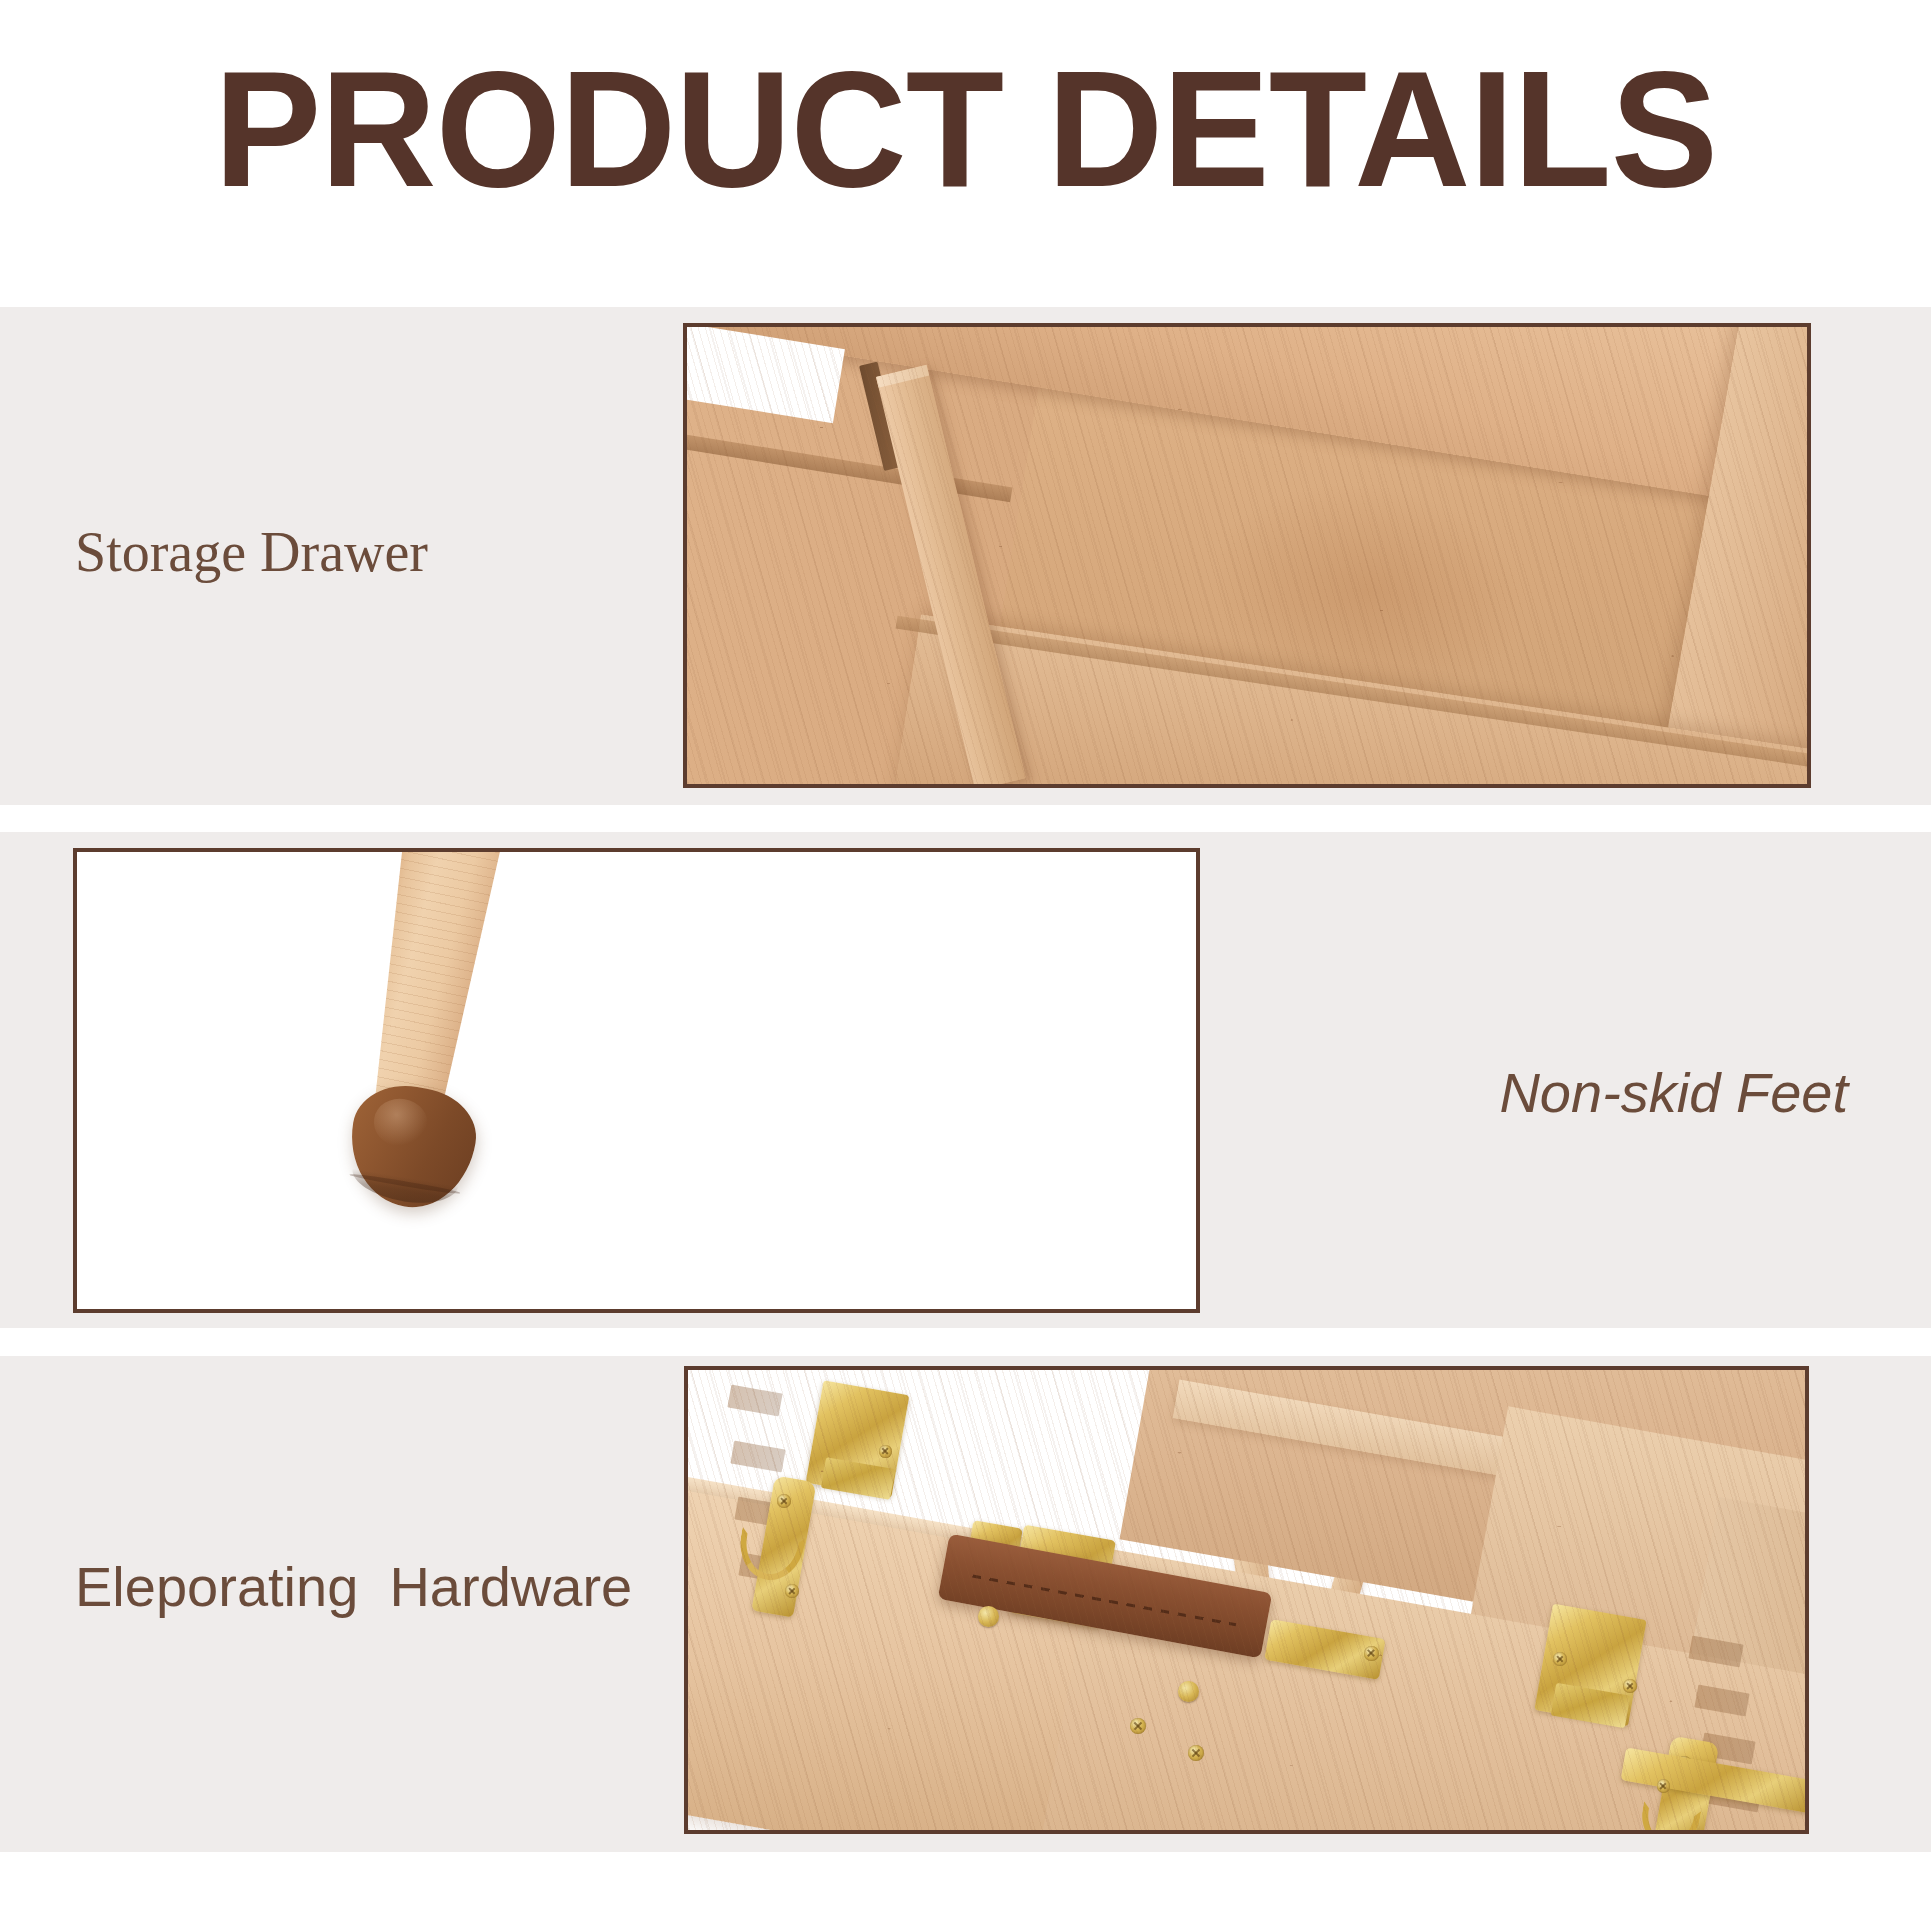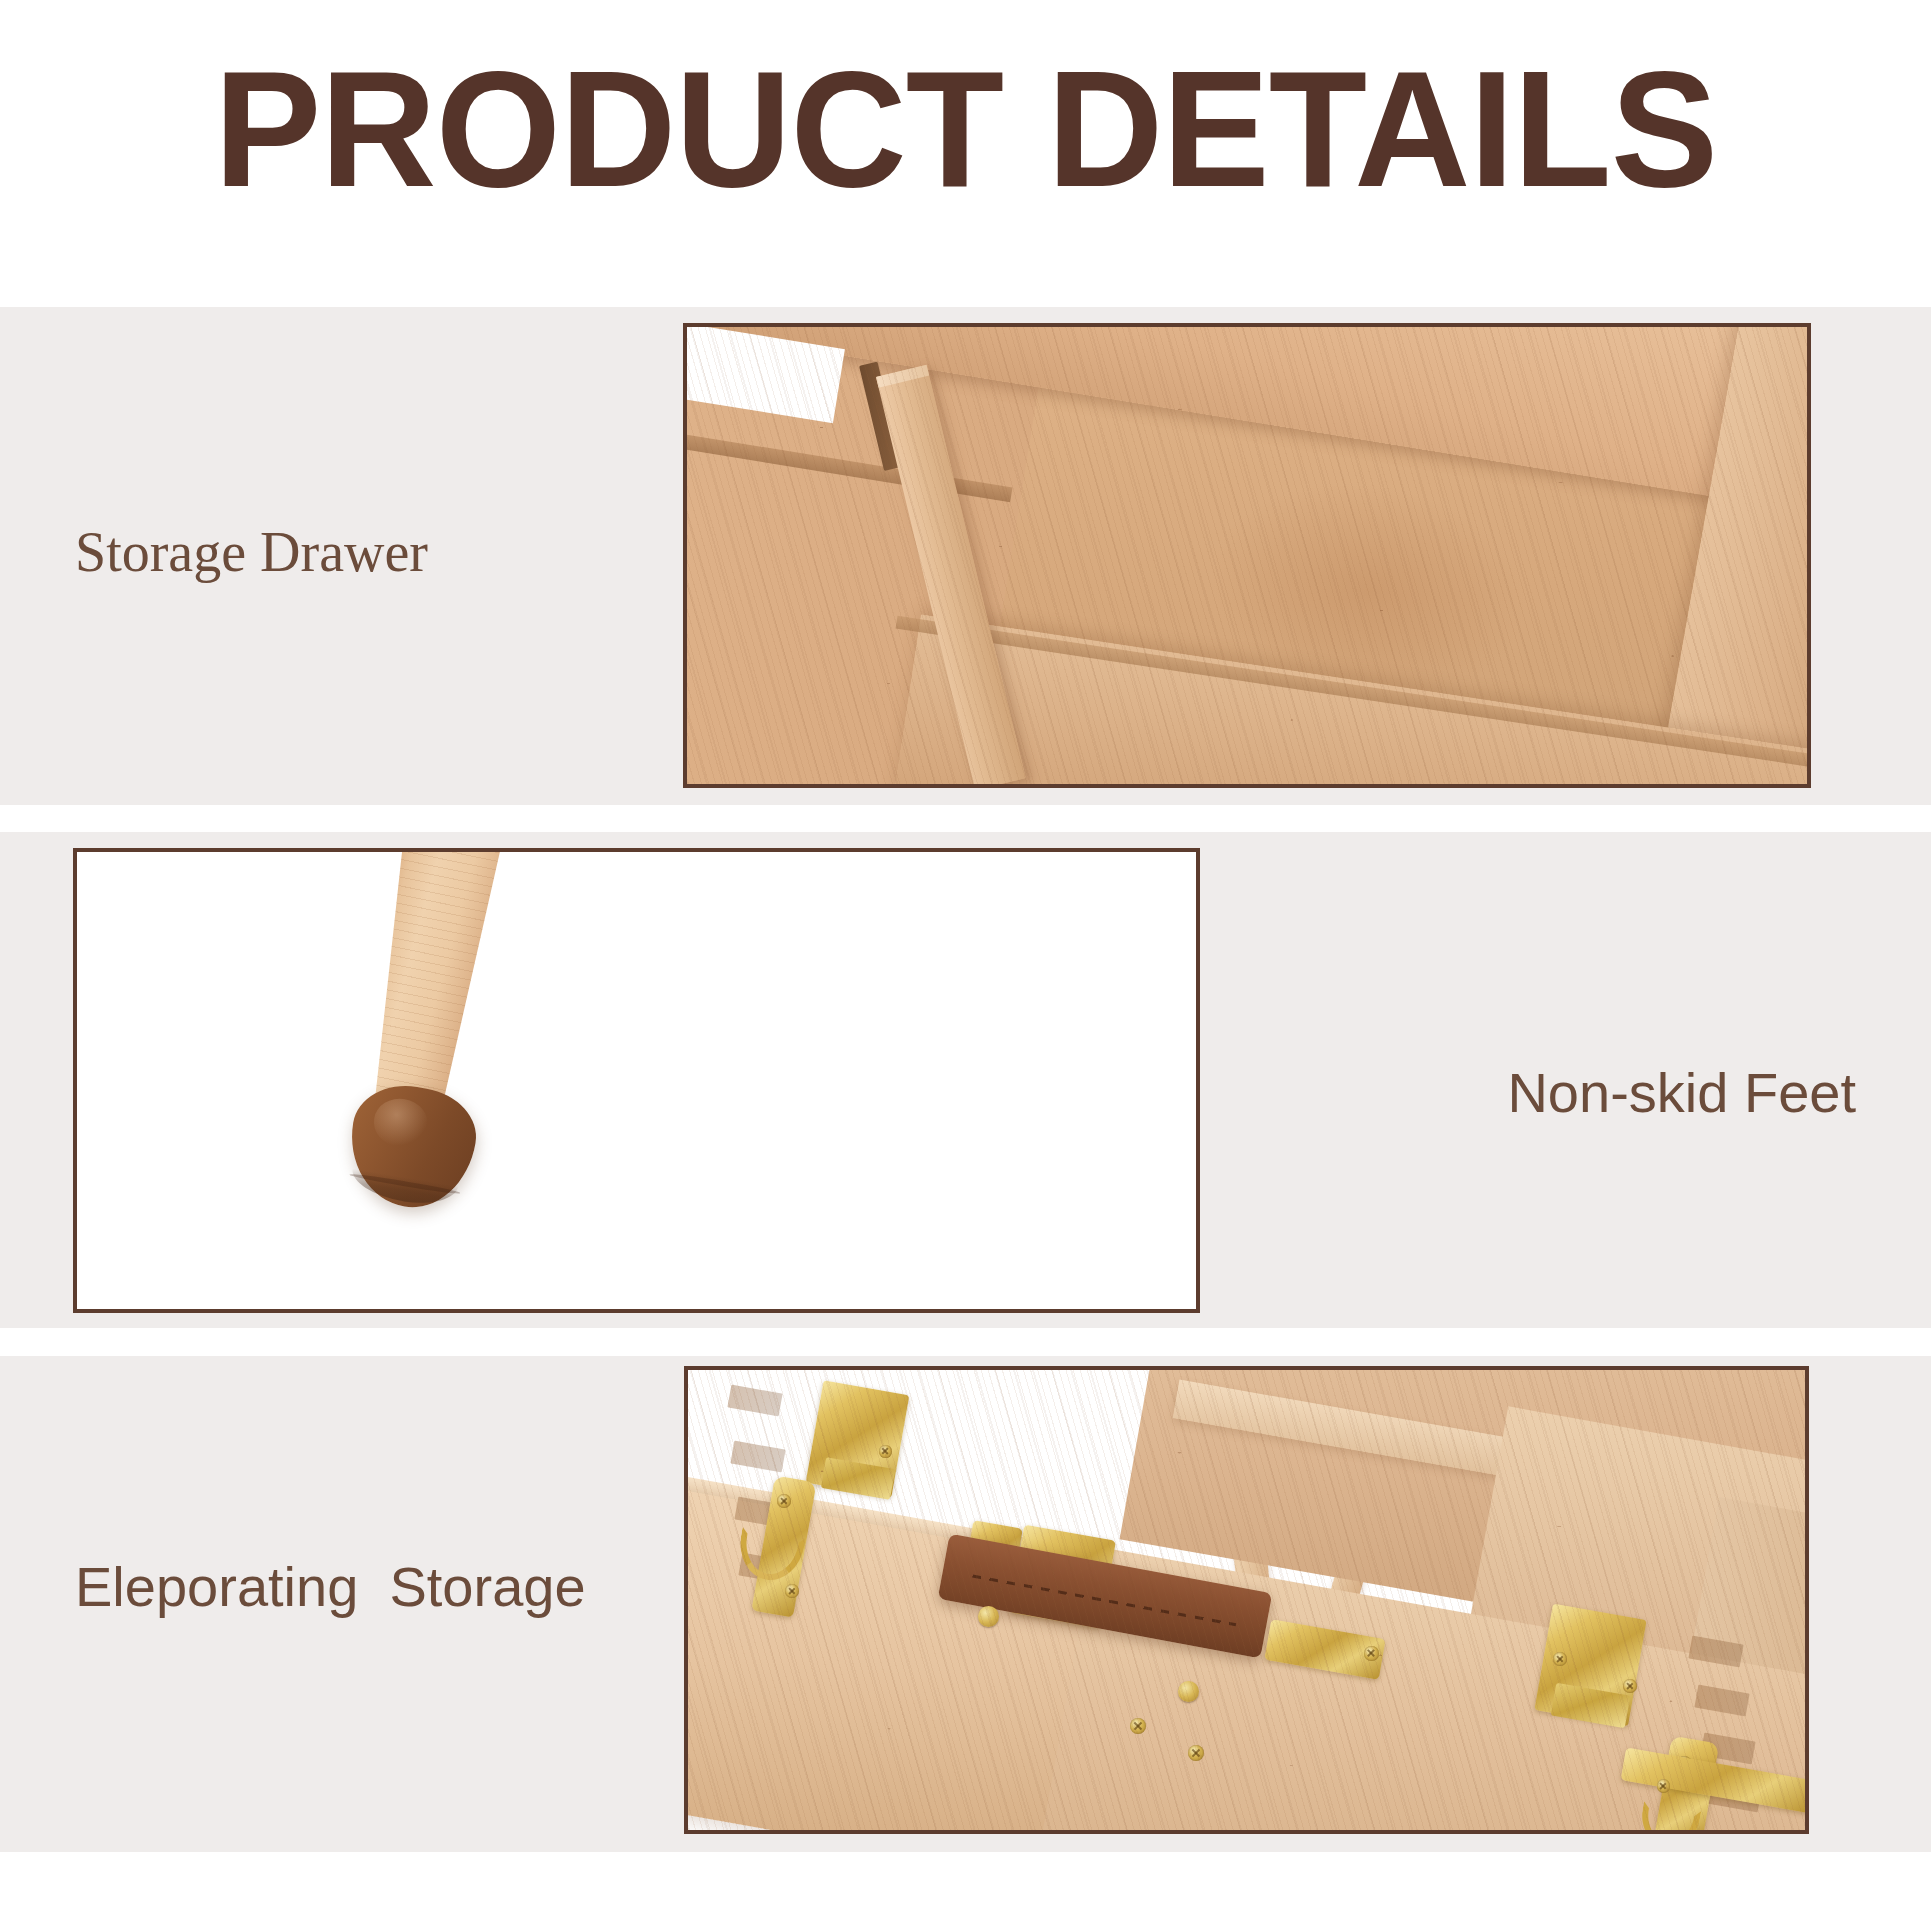--- a/index.html
+++ b/index.html
@@ -36,21 +36,21 @@
 
   .panel-label {
     position:absolute;
     font-size:56px;
     line-height:62px;
     color:#6b4c3b;
     white-space:pre;
     font-family:"Liberation Sans", sans-serif;
   }
   .label-1 { left:75px;  top:521px;font-family:Liberation Serif, serif;  }
-  .label-2 { right:75px; top:1062px; text-align:center; }
+  .label-2 { right:83px; top:1062px; text-align:center;font-style:italic; }
   .label-3 { left:75px;  top:1556px; }
 
   
   .photo-frame {
     position:absolute;
     border:4.8px solid #5c3c2e;
     background:#ffffff;
     overflow:hidden;
   }
   .frame-1 { left:683px; top:323px;  width:1128px; height:465px; }
@@ -367,21 +367,21 @@
         <div class="p2-cap-hi"></div>
         <div class="p2-cap-rim"></div>
         <div class="p2-cap-sole"></div>
       </div>
     </div>
   </div>
 
   <div class="panel panel-3">
   </div>
 
-  <div class="panel-label label-3">Eleporating  Storage</div>
+  <div class="panel-label label-3">Eleporating  Hardware</div>
 
   <div class="photo-frame frame-3">
     <div class="photo">
       <div class="p3-bg"></div>
 
       <div class="p3-leg" style="left:541px; top:-19.3px; width:33px; height:319px; transform:rotate(-6deg);"></div>
       <div class="p3-leg" style="left:676px; top:-39px; width:29px; height:290px; transform:rotate(16deg);"></div>
       <div class="p3-leg" style="left:384px; top:290px; width:35px; height:193px; transform:rotate(-5deg);"></div>
       <div class="p3-leg" style="left:454px; top:290px; width:29px; height:193px; transform:rotate(9deg);"></div>
 

